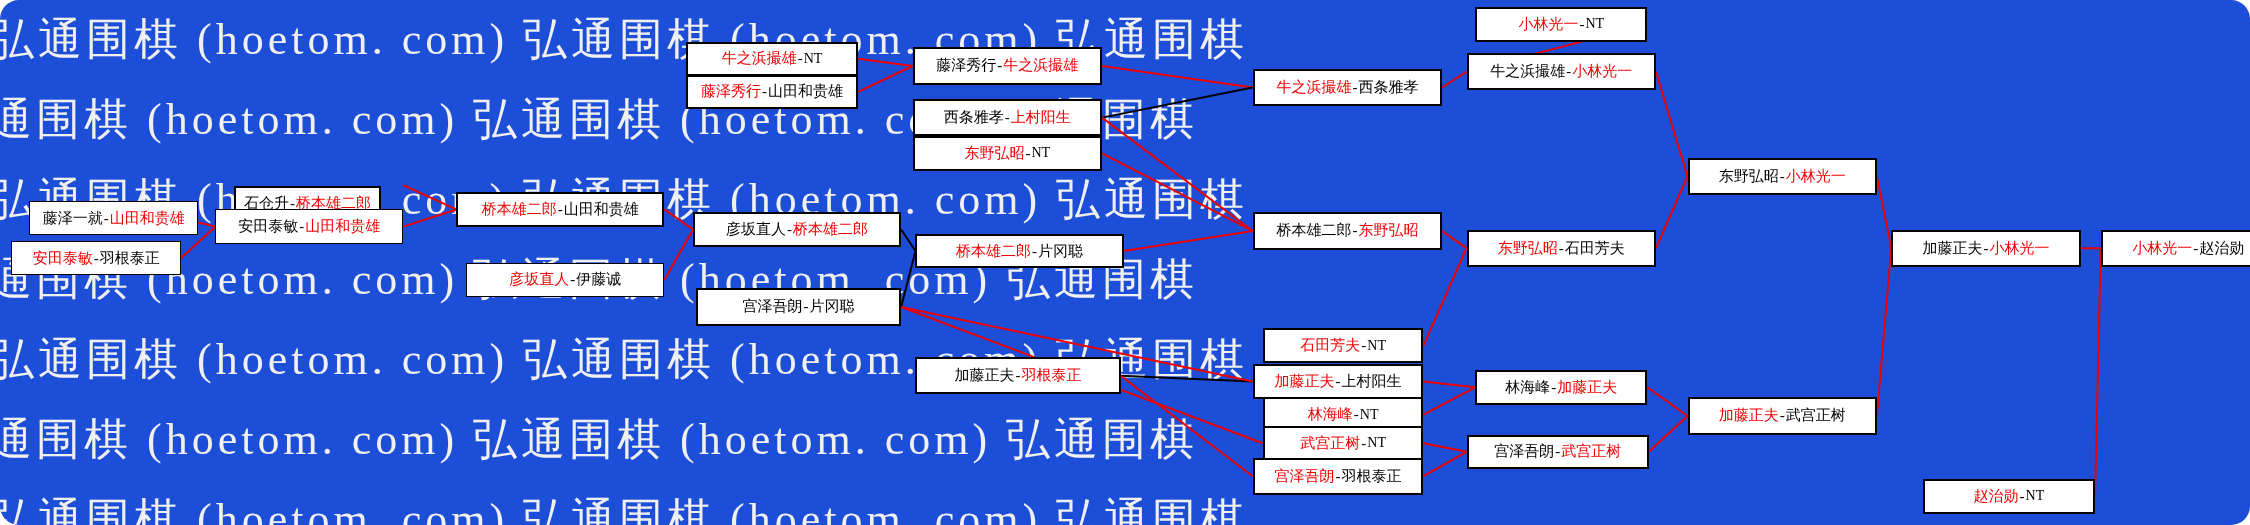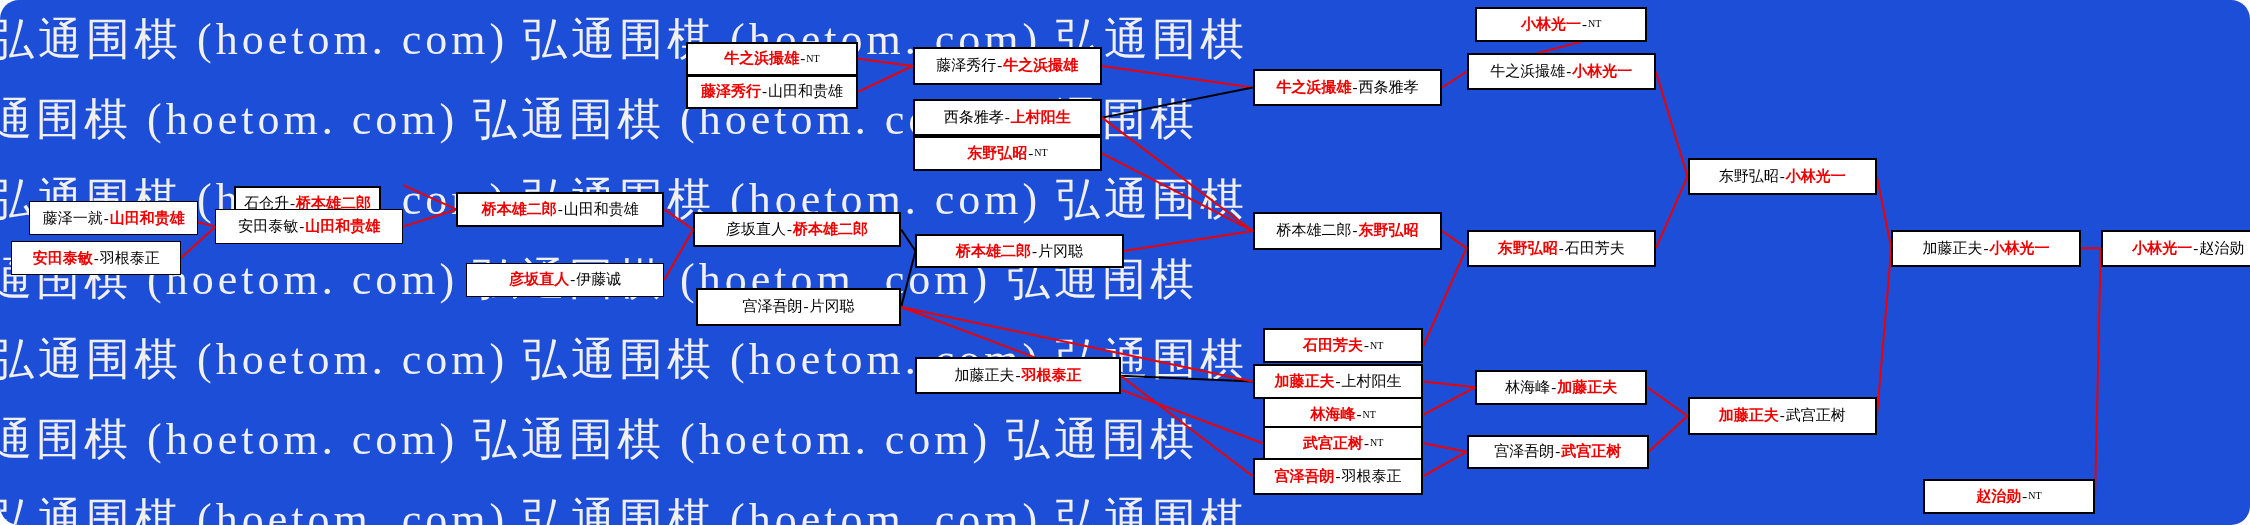--- a/index.html
+++ b/index.html
@@ -60,23 +60,23 @@
     font-size: 15px;
     line-height: 1;
     color: #000000;
     padding: 0 4px;
   }
   .node.bold {
     border-width: 2px;
   }
   .node .a { color: #000000; }
   .node .b { color: #000000; }
-  .node .red { color: #ee0000; font-weight: bold; }
+  .node .red { color: #ee0000; }
   .node .sep { color: #000000; padding: 0 1px; }
-  .node .nt { font-size: 10px; text-align: right; }
+  .node .nt { font-size: 14px; text-align: right; }
 </style>
 </head>
 <body>
 
 <div id="root">
   <div id="watermark">
       <div class="wm-row" style="top: 10px; left: -10px; color: rgb(240, 240, 240);">弘通围棋 (hoetom. com)  弘通围棋 (hoetom. com)  弘通围棋</div>
       <div class="wm-row" style="top: 90px; left: -60px; color: rgb(240, 240, 240);">弘通围棋 (hoetom. com)  弘通围棋 (hoetom. com)  弘通围棋</div>
       <div class="wm-row" style="top: 170px; left: -10px; color: rgb(240, 240, 240);">弘通围棋 (hoetom. com)  弘通围棋 (hoetom. com)  弘通围棋</div>
       <div class="wm-row" style="top: 250px; left: -60px; color: rgb(240, 240, 240);">弘通围棋 (hoetom. com)  弘通围棋 (hoetom. com)  弘通围棋</div>

